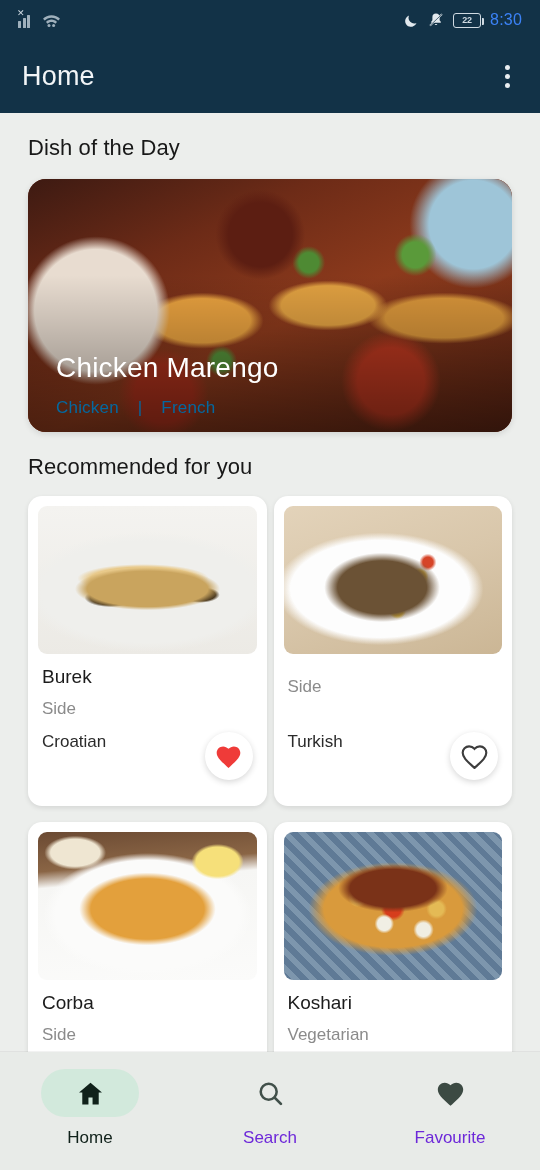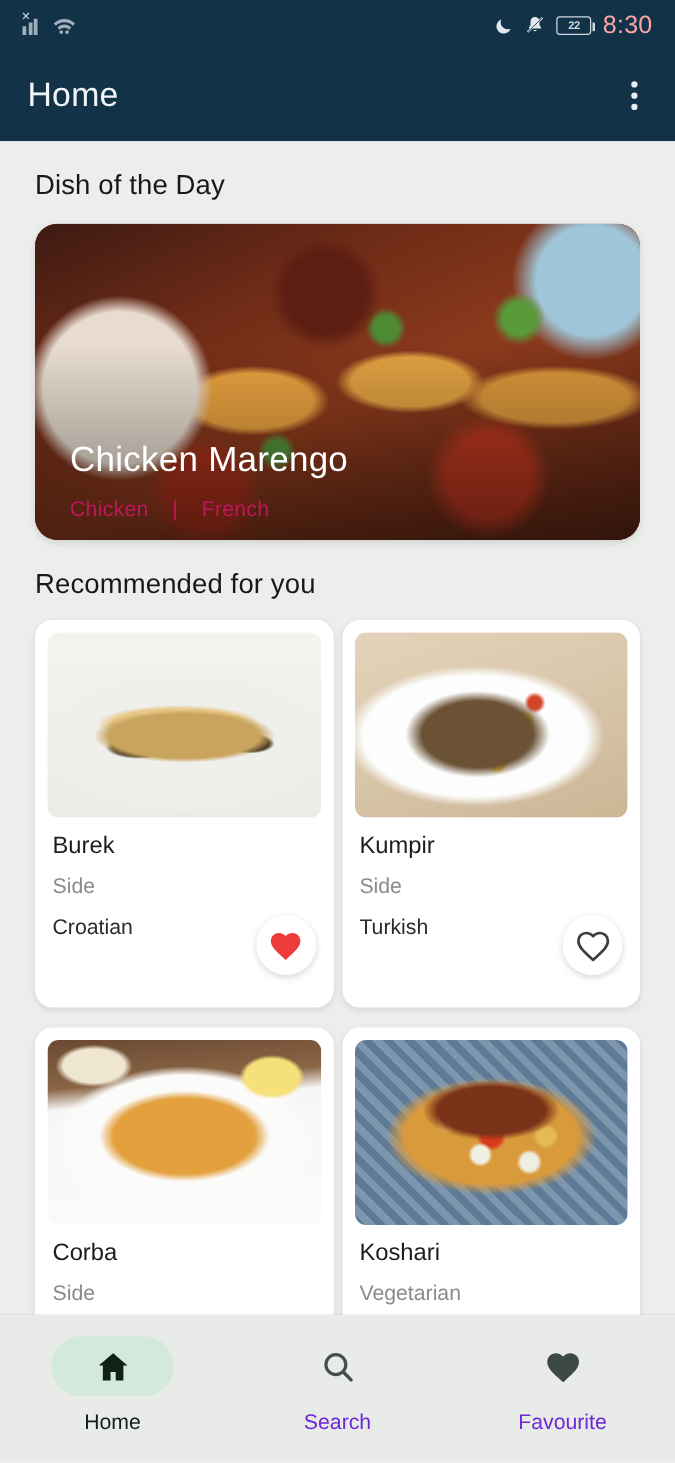--- a/index.html
+++ b/index.html
@@ -36,21 +36,21 @@
   .moon svg, .bell svg { display:block; }
   .battery {
     width:28px; height:15px; border:1.6px solid #cfdae2; border-radius:3px;
     display:flex; align-items:center; justify-content:center; position:relative;
   }
   .battery:after {
     content:""; position:absolute; right:-4px; top:4px;
     width:2.5px; height:7px; background:#cfdae2; border-radius:0 1px 1px 0;
   }
   .battery span { font-size:9px; font-weight:bold; color:#cfdae2; letter-spacing:-.3px; }
-  .clock { font-size:20px; color:#fca5a5; letter-spacing:.2px; }
+  .clock { font-size:16px; color:#3b82f6; letter-spacing:.2px; }
 
   
   .appbar {
     height:73px; background:#123247;
     display:flex; align-items:center;
     padding:0 22px;
   }
   .appbar .title { font-size:27px; color:#f2f5f7; font-weight:400; letter-spacing:.2px; }
   .kebab { margin-left:auto; display:flex; flex-direction:column; gap:4px; padding:6px 8px; cursor:pointer;}
   .kebab i { width:5px; height:5px; border-radius:50%; background:#e9eef2; display:block; }
@@ -70,21 +70,21 @@
     box-shadow:0 2px 6px rgba(0,0,0,.12);
     padding-left:44px;
   }
   .hero-img { position:absolute; inset:0; }
   .hero-overlay {
     position:absolute; inset:0;
     background:linear-gradient(to bottom, rgba(0,0,0,0) 38%, rgba(0,0,0,.12) 55%, rgba(0,0,0,.45) 100%);
   }
   .hero-text { position:absolute; left:28px; bottom:14px; right:20px; }
   .hero-name { font-size:28px; color:#fff; font-weight:400; letter-spacing:.2px; }
-  .hero-sub { margin-top:14px; font-size:17px; color:#be185d; letter-spacing:.2px; }
+  .hero-sub { margin-top:14px; font-size:17px; color:#0369a1; letter-spacing:.2px; }
 
   
   .grid {
     display:grid; grid-template-columns:1fr 1fr;
     gap:16px 7px; padding:16px 28px 0 28px;
   }
   .card {
     background:#fff; border-radius:14px;
     box-shadow:0 2px 5px rgba(0,0,0,.10);
     overflow:hidden;
@@ -284,21 +284,20 @@
             </span>
           </div>
         </div>
       </div>
 
       <div class="card">
         <div class="card-img-wrap">
           <div class="card-img img-kumpir"></div>
         </div>
         <div class="card-body">
-          <div class="card-name">Kumpir</div>
           <div class="card-cat">Side</div>
           <div class="card-foot">
             <span class="card-area">Turkish</span>
             <span class="fav-btn">
               <svg width="27" height="25" viewBox="0 0 24 22">
                 <path d="M12 21.2 10.5 19.8C5.1 14.9 1.5 11.7 1.5 7.7 1.5 4.5 4 2 7.2 2c1.8 0 3.5.8 4.8 2.2C13.3 2.8 15 2 16.8 2 20 2 22.5 4.5 22.5 7.7c0 4-3.6 7.2-9 12.1z" fill="none" stroke="#3d3d3d" stroke-width="1.9"></path>
               </svg>
             </span>
           </div>
         </div>

